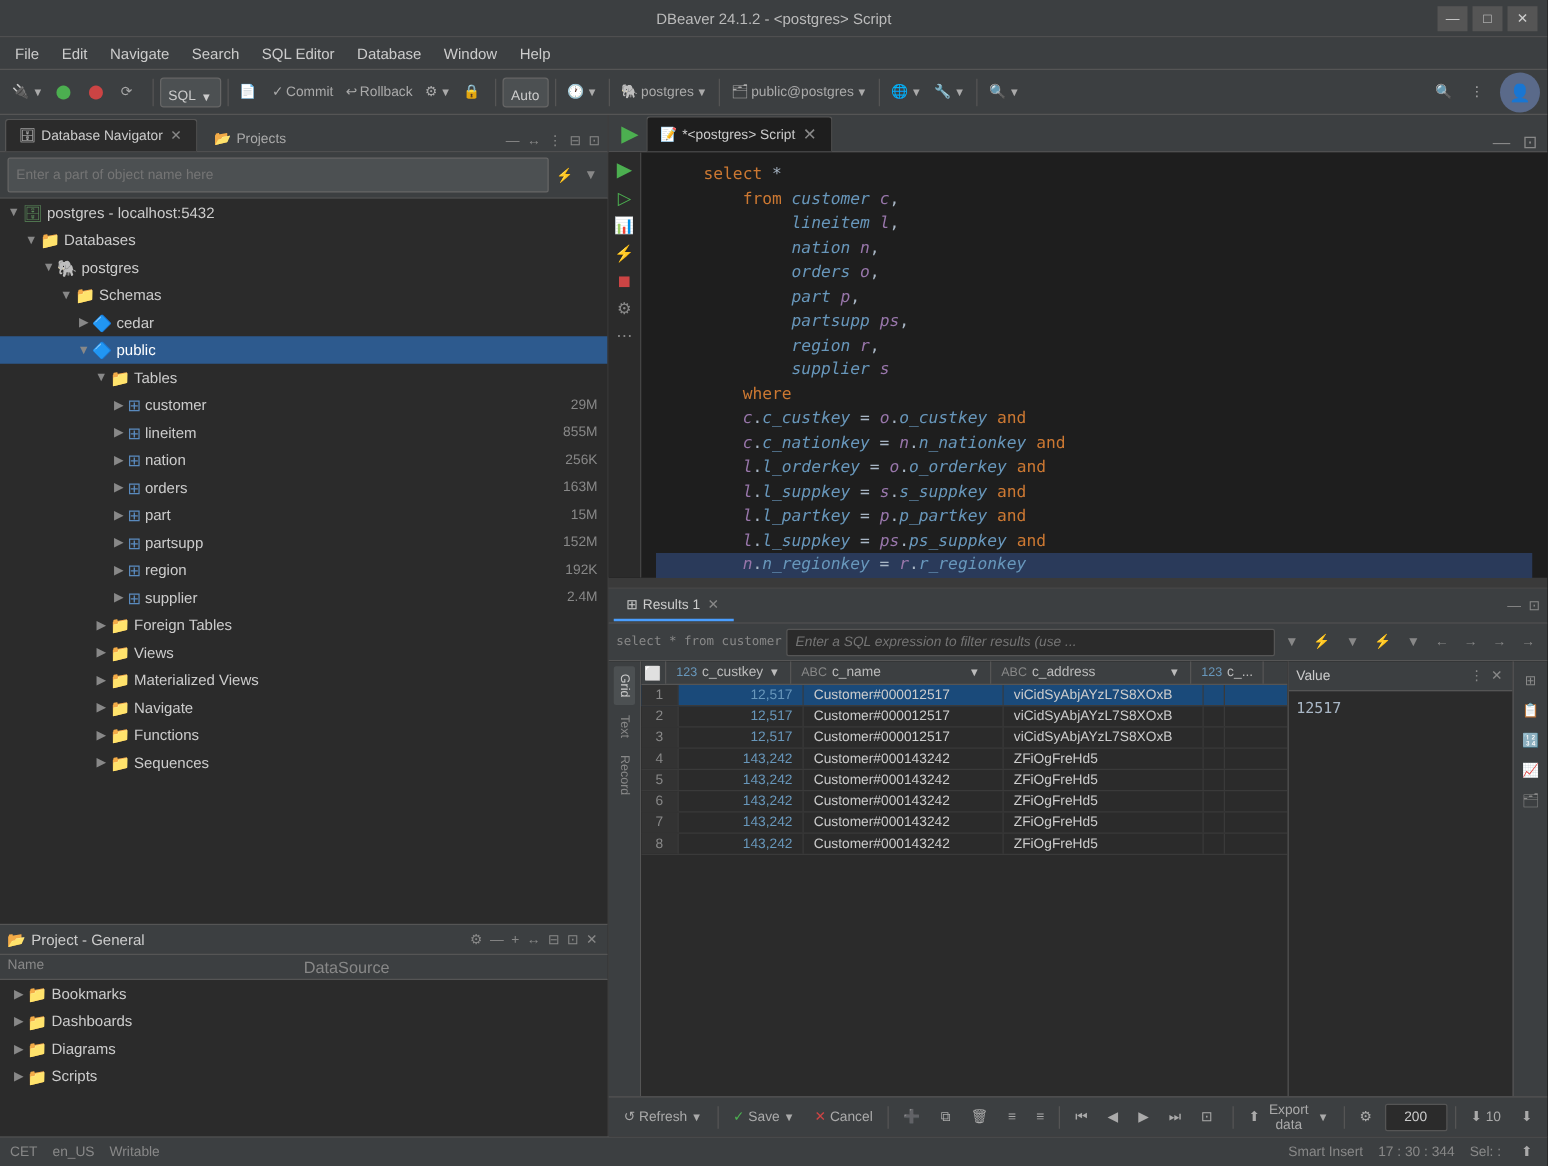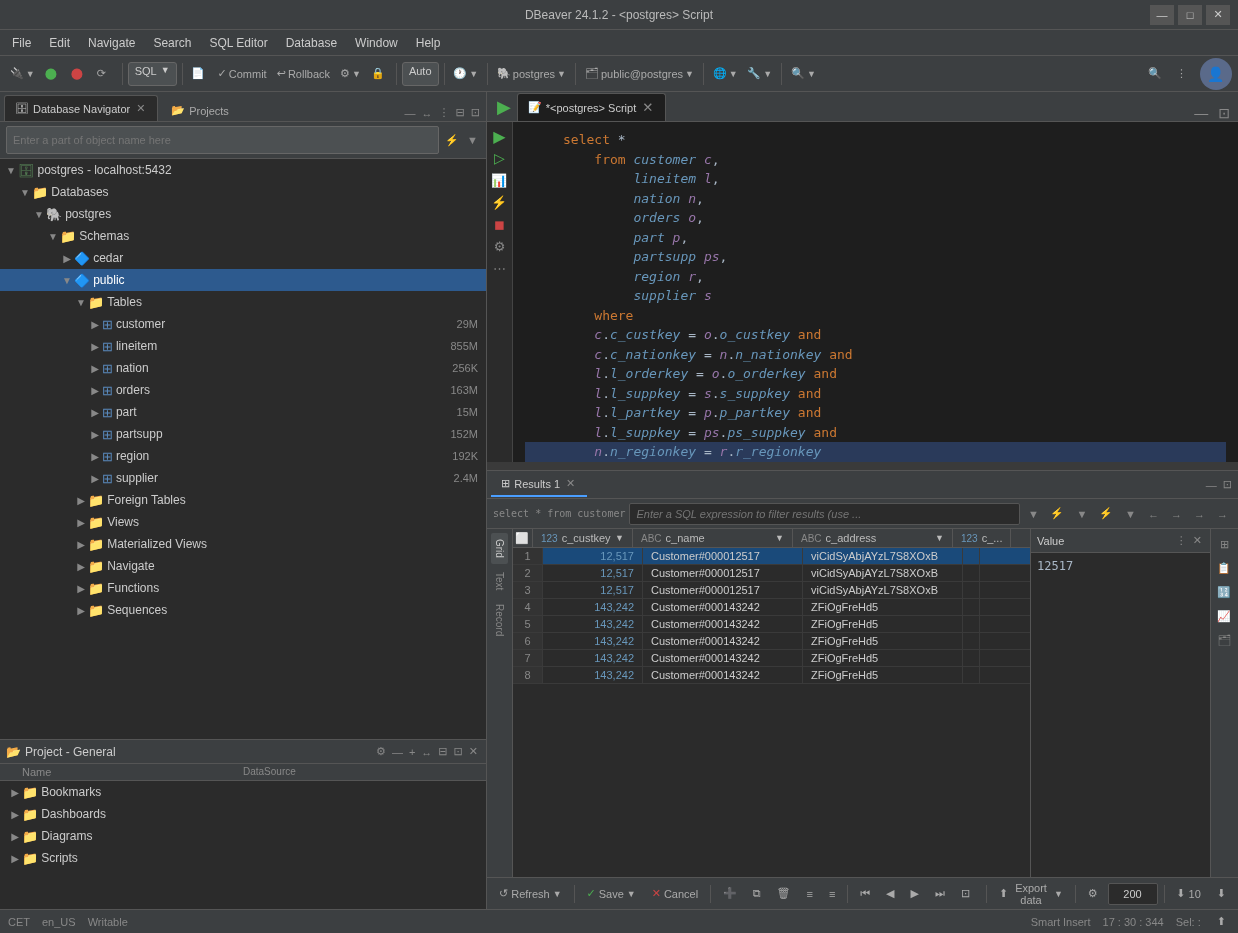--- a/index.html
+++ b/index.html
@@ -14,21 +14,21 @@
     
     #menubar { background: #3c3f41; height: 26px; display: flex; align-items: center; padding: 0 4px; border-bottom: 1px solid #555; gap: 2px; }
     #menubar .menu-item { padding: 2px 8px; color: #ccc; cursor: pointer; font-size: 12px; border-radius: 2px; }
     
     
     #toolbar { background: #3c3f41; height: 36px; display: flex; align-items: center; padding: 0 6px; border-bottom: 1px solid #555; gap: 2px; }
     .tb-btn { height: 28px; min-width: 24px; background: transparent; border: none; color: #aaa; cursor: pointer; padding: 2px 4px; border-radius: 2px; font-size: 11px; display: flex; align-items: center; gap: 2px; }
     .tb-sep { width: 1px; height: 22px; background: #555; margin: 0 3px; }
     .tb-btn.commit { color: #aaa; }
     .tb-btn.rollback { color: #aaa; }
-    .tb-dropdown { background: #4c5052; border: 1px solid #666; color: #ccc; padding: 2px 6px; border-radius: 3px; font-size: 11px; height: 24px; cursor: pointer; display: flex; align-items: flex-start; gap: 4px; }
+    .tb-dropdown { background: #4c5052; border: 1px solid #666; color: #ccc; padding: 2px 6px; border-radius: 3px; font-size: 11px; height: 24px; cursor: pointer; display: flex; align-items: flex-end; gap: 4px; }
     
     
     #main { display: flex; height: calc(933px - 30px - 26px - 36px - 24px); }
     
     
     #left-panel { width: 487px; display: flex; flex-direction: column; border-right: 1px solid #555; }
     
     
     .panel-tabs { display: flex; background: #3c3f41; border-bottom: 1px solid #555; height: 30px; align-items: flex-end; padding: 0 4px; gap: 2px; }
     .panel-tab { padding: 4px 10px; font-size: 11px; color: #aaa; cursor: pointer; border: 1px solid transparent; border-bottom: none; border-radius: 3px 3px 0 0; display: flex; align-items: center; gap: 4px; }
@@ -440,23 +440,23 @@
         <div style="display:flex; gap:2px;">
           <button class="panel-tab-btn">⚙</button>
           <button class="panel-tab-btn">—</button>
           <button class="panel-tab-btn">+</button>
           <button class="panel-tab-btn">↔</button>
           <button class="panel-tab-btn">⊟</button>
           <button class="panel-tab-btn">⊡</button>
           <button class="panel-tab-btn">✕</button>
         </div>
       </div>
-      <div style="display:flex; background:#3c3f41; border-bottom:1px solid #555; padding: 2px 22px;">
+      <div style="display:flex; background:#3c3f41; border-bottom:1px solid #555; padding: 2px 6px;">
         <span style="flex:1; font-size:11px; color:#888;">Name</span>
-        <span style="flex:1; font-size:10px; color:#888;">DataSource</span>
+        <span style="flex:1; font-size:13px; color:#888;">DataSource</span>
       </div>
       <div class="bottom-left-content">
         <div class="tree-item">
           <span class="indent" style="width:8px"></span>
           <span class="expander">▶</span>
           <span class="icon" style="color:#e8a83e">📁</span>
           <span class="label">Bookmarks</span>
         </div>
         <div class="tree-item">
           <span class="indent" style="width:8px"></span>

